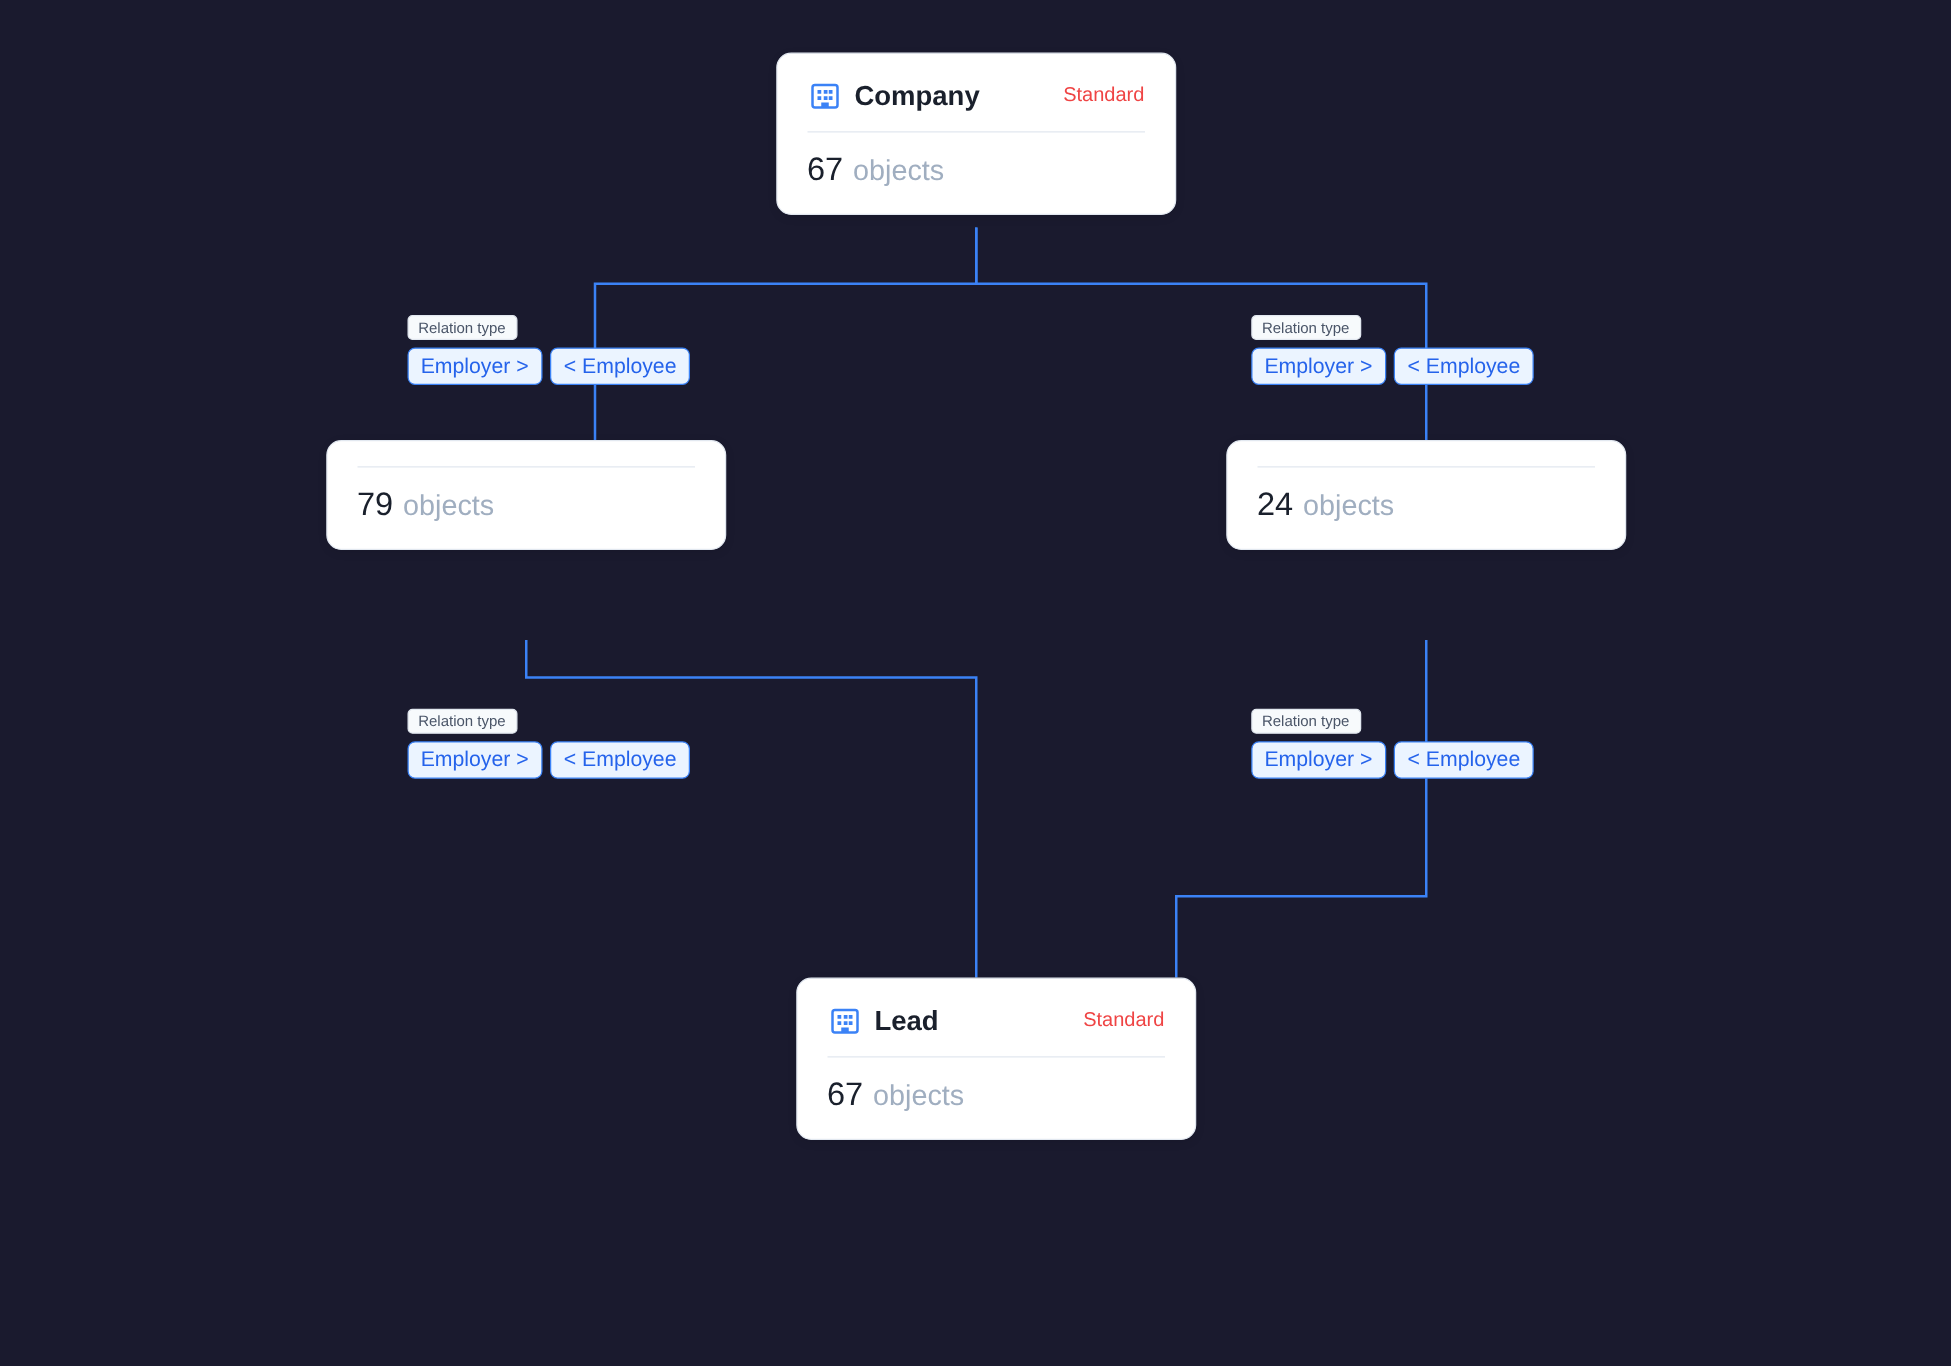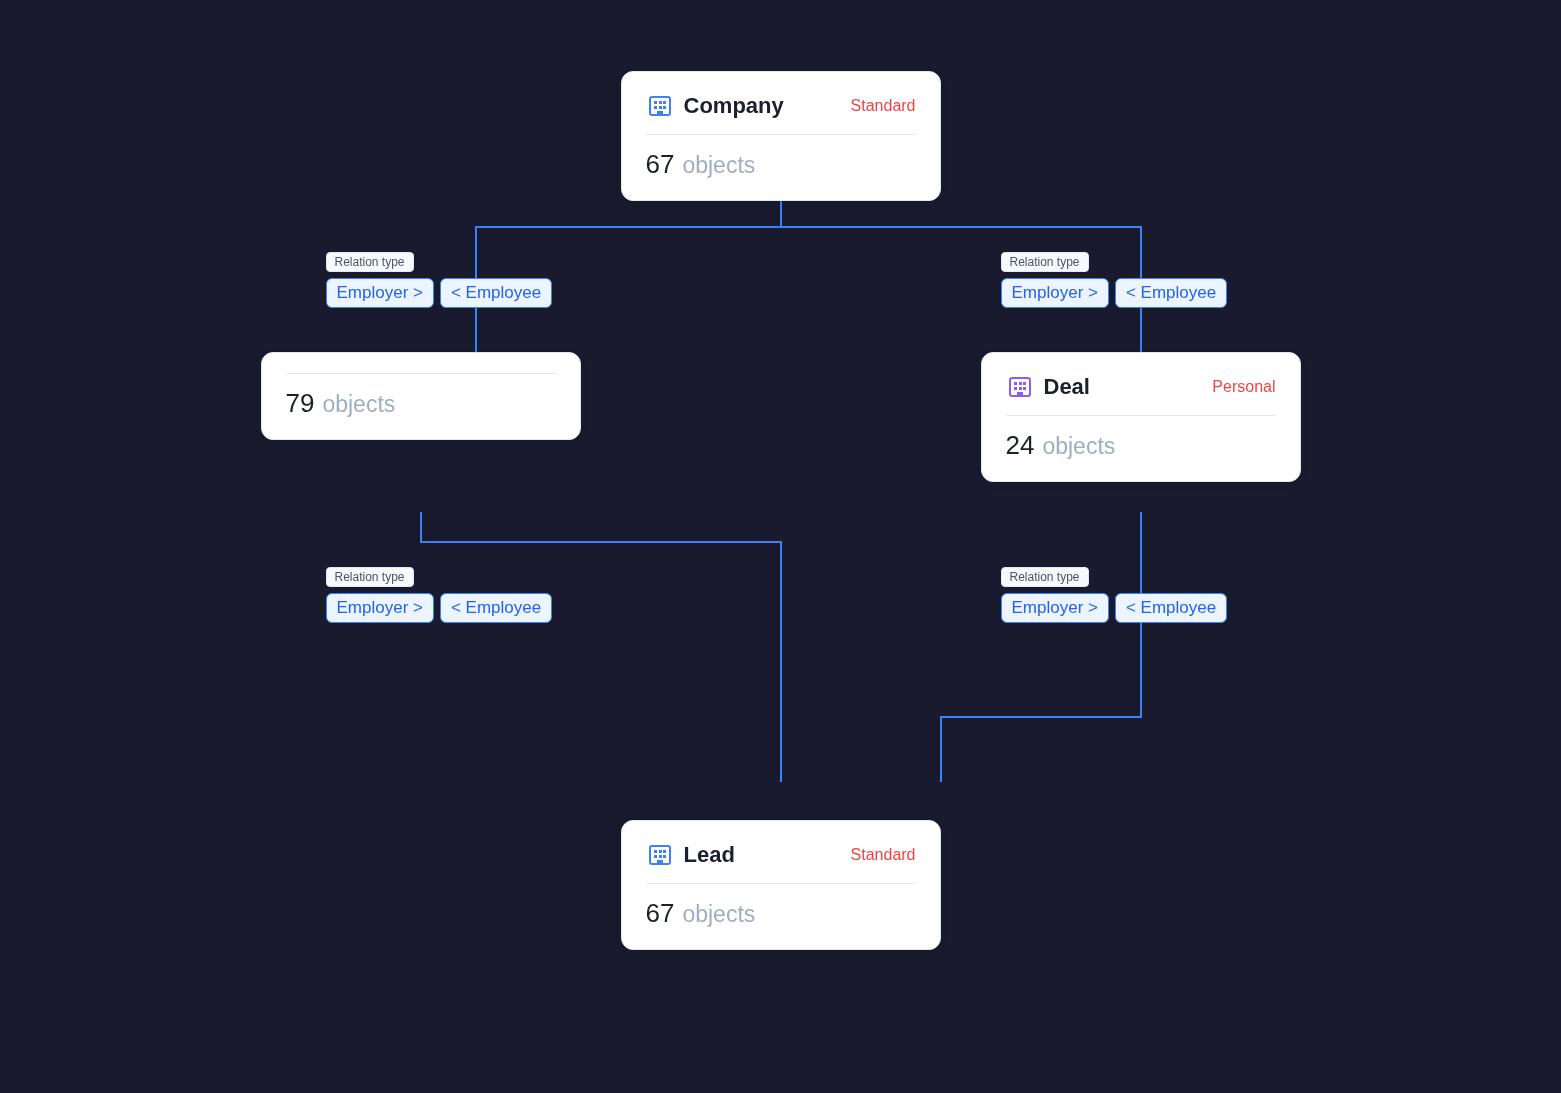--- a/index.html
+++ b/index.html
@@ -124,21 +124,21 @@
 
     <path d="M 650 160 L 650 205 L 345 205 L 345 330" fill="none" stroke="#3b82f6" stroke-width="2"></path>
 
     <path d="M 650 160 L 650 205 L 1010 205 L 1010 330" fill="none" stroke="#3b82f6" stroke-width="2"></path>
 
     <path d="M 290 490 L 290 520 L 650 520 L 650 760" fill="none" stroke="#3b82f6" stroke-width="2"></path>
 
     <path d="M 1010 490 L 1010 695 L 810 695 L 810 760" fill="none" stroke="#3b82f6" stroke-width="2"></path>
   </svg>
 
-  <div class="node-card" style="left: 490px; top: 20px; margin-top: 29px;">
+  <div class="node-card" style="left: 490px; top: 20px;">
     <div class="node-header">
       <div class="node-title-group">
         <div class="node-icon">
           <svg width="24" height="24" viewBox="0 0 24 24" fill="none">
             <rect x="2" y="3" width="20" height="18" rx="2" stroke="#3b82f6" stroke-width="2" fill="none"></rect>
             <rect x="6" y="7" width="3" height="3" fill="#3b82f6"></rect>
             <rect x="11" y="7" width="3" height="3" fill="#3b82f6"></rect>
             <rect x="15" y="7" width="3" height="3" fill="#3b82f6"></rect>
             <rect x="6" y="12" width="3" height="3" fill="#3b82f6"></rect>
             <rect x="11" y="12" width="3" height="3" fill="#3b82f6"></rect>
@@ -159,46 +159,28 @@
 
   <div class="node-card" style="left: 130px; top: 330px;">
     <div class="node-divider"></div>
     <div class="node-count">
       <span class="node-count-num">79</span>
       <span class="node-count-label">objects</span>
     </div>
   </div>
 
   <div class="node-card" style="left: 850px; top: 330px;">
-    <div class="node-header">
-      <div class="node-title-group">
-        <div class="node-icon">
-          <svg width="24" height="24" viewBox="0 0 24 24" fill="none">
-            <rect x="2" y="3" width="20" height="18" rx="2" stroke="#8b5cf6" stroke-width="2" fill="none"></rect>
-            <rect x="6" y="7" width="3" height="3" fill="#8b5cf6"></rect>
-            <rect x="11" y="7" width="3" height="3" fill="#8b5cf6"></rect>
-            <rect x="15" y="7" width="3" height="3" fill="#8b5cf6"></rect>
-            <rect x="6" y="12" width="3" height="3" fill="#8b5cf6"></rect>
-            <rect x="11" y="12" width="3" height="3" fill="#8b5cf6"></rect>
-            <rect x="15" y="12" width="3" height="3" fill="#8b5cf6"></rect>
-            <rect x="9" y="17" width="6" height="4" fill="#8b5cf6"></rect>
-          </svg>
-        </div>
-        <span class="node-title">Deal</span>
-      </div>
-      <span class="node-badge">Personal</span>
-    </div>
     <div class="node-divider"></div>
     <div class="node-count">
       <span class="node-count-num">24</span>
       <span class="node-count-label">objects</span>
     </div>
   </div>
 
-  <div class="node-card" style="left: 490px; top: 760px; margin-top: 38px;">
+  <div class="node-card" style="left: 506px; top: 760px;">
     <div class="node-header">
       <div class="node-title-group">
         <div class="node-icon">
           <svg width="24" height="24" viewBox="0 0 24 24" fill="none">
             <rect x="2" y="3" width="20" height="18" rx="2" stroke="#3b82f6" stroke-width="2" fill="none"></rect>
             <rect x="6" y="7" width="3" height="3" fill="#3b82f6"></rect>
             <rect x="11" y="7" width="3" height="3" fill="#3b82f6"></rect>
             <rect x="15" y="7" width="3" height="3" fill="#3b82f6"></rect>
             <rect x="6" y="12" width="3" height="3" fill="#3b82f6"></rect>
             <rect x="11" y="12" width="3" height="3" fill="#3b82f6"></rect>

